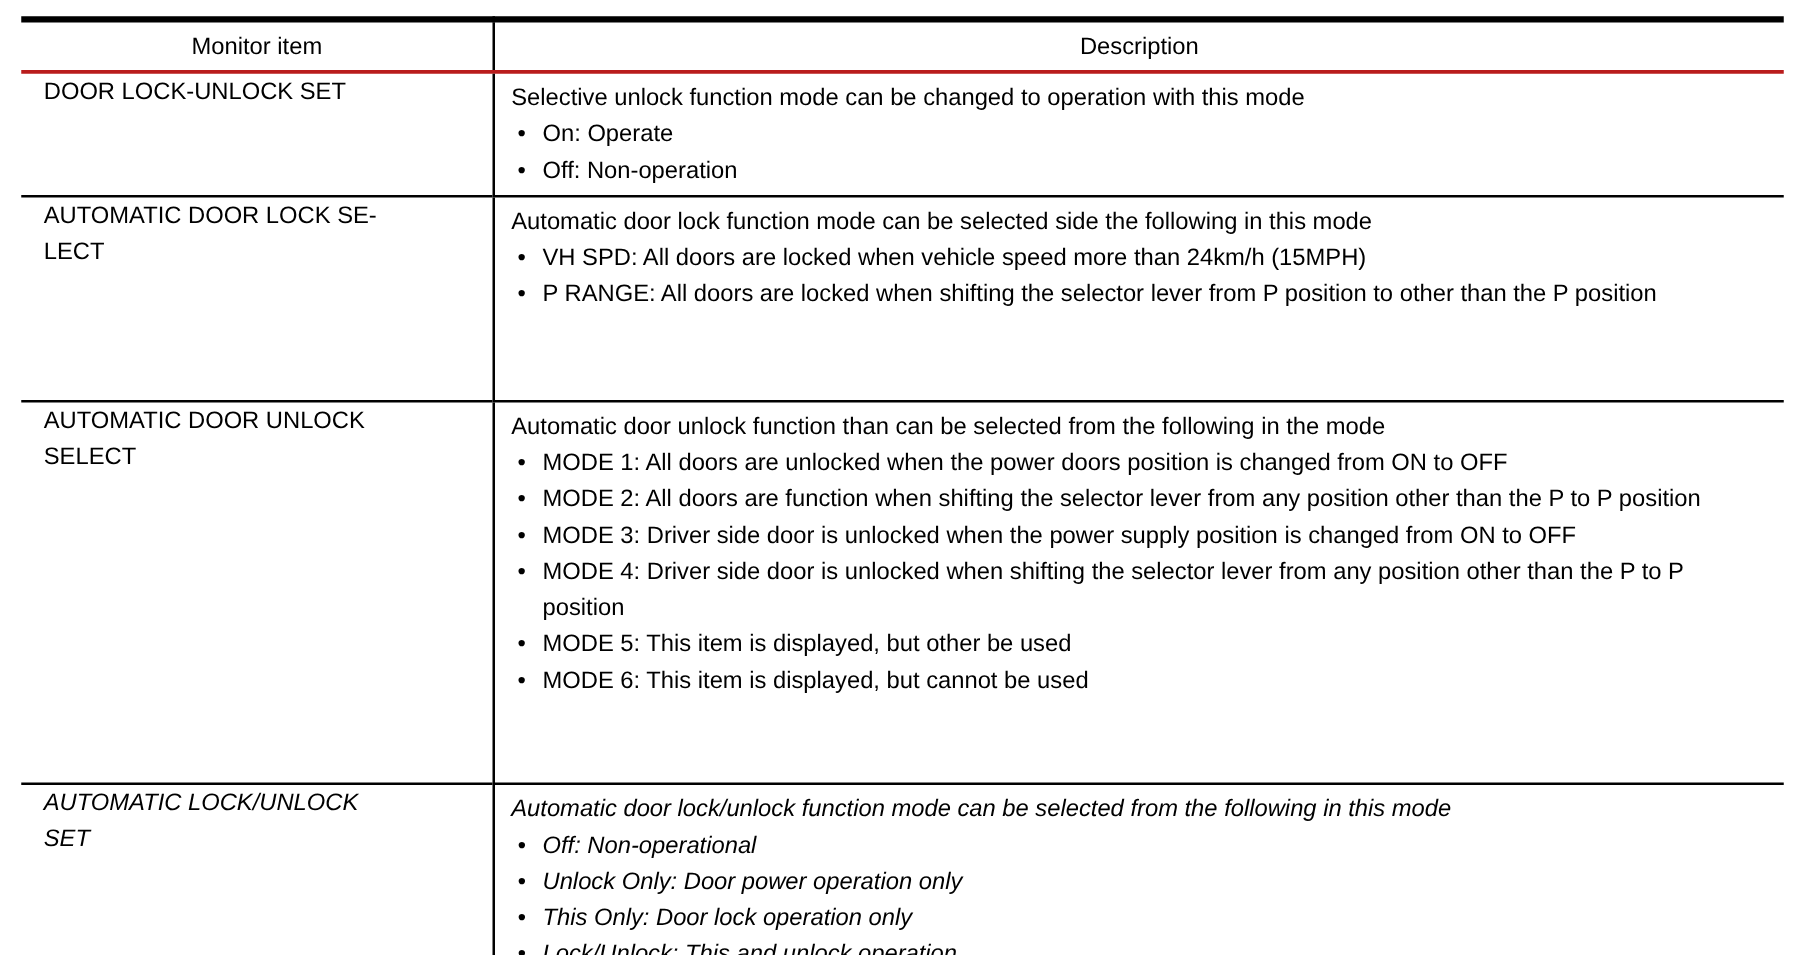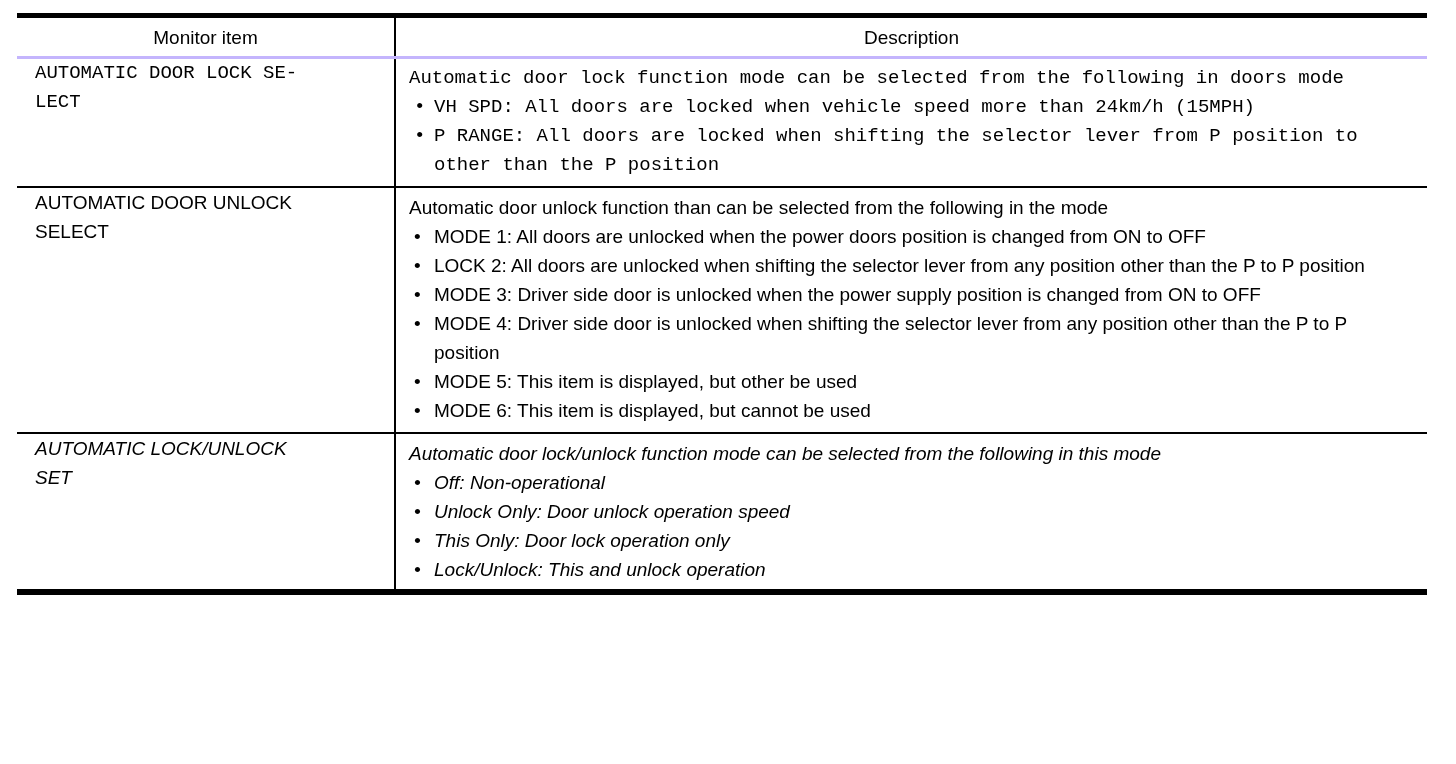--- a/index.html
+++ b/index.html
@@ -25,21 +25,21 @@
     border-top: 5px solid #000;
     border-bottom: 6px solid #000;
     font-size: 19px;
     line-height: 29px;
   }
   table.spec-table th {
     font-weight: normal;
     font-size: 19px;
     text-align: center;
     height: 42px;
-    border-bottom: 3px solid #c4b5fd;
+    border-bottom: 3px solid #b91c1c;
     vertical-align: middle;
   }
   table.spec-table td {
     border-top: 2px solid #000;
     vertical-align: top;
   }
   th.col-item, td.cell-item { width: 378px; border-right: 2px solid #000; }
   th.col-desc, td.cell-desc { width: 1032px; }
   td.cell-item {
     vertical-align: middle;
@@ -58,70 +58,80 @@
     position: relative;
     padding-left: 25px;
     line-height: 29px;
   }
   ul.desc-bullets li .bullet {
     position: absolute;
     left: 5px;
     top: 0;
   }
   tr.row-1 td { height: 99px; }
-  tr.row-2 td { height: 129px; font-family: Liberation Mono, monospace; }
-  tr.row-3 td { height: 246px; }
+  tr.row-2 td { height: 164px; }
+  tr.row-3 td { height: 306px; }
   tr.row-4 td { height: 151px; font-style: italic; }
 </style>
 </head>
 <body>
 
 <div class="page">
   <table class="spec-table">
     <thead>
       <tr>
         <th class="col-item">Monitor item</th>
         <th class="col-desc">Description</th>
       </tr>
     </thead>
     <tbody>
+      <tr class="row-1">
+        <td class="cell-item">DOOR LOCK-UNLOCK SET</td>
+        <td class="cell-desc">
+          <div class="desc-intro">Selective unlock function mode can be changed to operation with this mode</div>
+          <ul class="desc-bullets">
+            <li><span class="bullet">•</span><span>On: Operate</span></li>
+            <li><span class="bullet">•</span><span>Off: Non-operation</span></li>
+          </ul>
+        </td>
+      </tr>
       <tr class="row-2">
         <td class="cell-item">AUTOMATIC DOOR LOCK SE-
 LECT</td>
         <td class="cell-desc">
-          <div class="desc-intro">Automatic door lock function mode can be selected from the following in doors mode</div>
+          <div class="desc-intro">Automatic door lock function mode can be selected side the following in this mode</div>
           <ul class="desc-bullets">
             <li><span class="bullet">•</span><span>VH SPD: All doors are locked when vehicle speed more than 24km/h (15MPH)</span></li>
             <li><span class="bullet">•</span><span>P RANGE: All doors are locked when shifting the selector lever from P position to other than the P position</span></li>
           </ul>
         </td>
       </tr>
       <tr class="row-3">
         <td class="cell-item">AUTOMATIC DOOR UNLOCK
 SELECT</td>
         <td class="cell-desc">
           <div class="desc-intro">Automatic door unlock function than can be selected from the following in the mode</div>
           <ul class="desc-bullets">
             <li><span class="bullet">•</span><span>MODE 1: All doors are unlocked when the power doors position is changed from ON to OFF</span></li>
-            <li><span class="bullet">•</span><span>LOCK 2: All doors are unlocked when shifting the selector lever from any position other than the P to P position</span></li>
+            <li><span class="bullet">•</span><span>MODE 2: All doors are function when shifting the selector lever from any position other than the P to P position</span></li>
             <li><span class="bullet">•</span><span>MODE 3: Driver side door is unlocked when the power supply position is changed from ON to OFF</span></li>
             <li><span class="bullet">•</span><span>MODE 4: Driver side door is unlocked when shifting the selector lever from any position other than the P to P position</span></li>
             <li><span class="bullet">•</span><span>MODE 5: This item is displayed, but other be used</span></li>
             <li><span class="bullet">•</span><span>MODE 6: This item is displayed, but cannot be used</span></li>
           </ul>
         </td>
       </tr>
       <tr class="row-4">
         <td class="cell-item">AUTOMATIC LOCK/UNLOCK
 SET</td>
         <td class="cell-desc">
           <div class="desc-intro">Automatic door lock/unlock function mode can be selected from the following in this mode</div>
           <ul class="desc-bullets">
             <li><span class="bullet">•</span><span>Off: Non-operational</span></li>
-            <li><span class="bullet">•</span><span>Unlock Only: Door unlock operation speed</span></li>
+            <li><span class="bullet">•</span><span>Unlock Only: Door power operation only</span></li>
             <li><span class="bullet">•</span><span>This Only: Door lock operation only</span></li>
             <li><span class="bullet">•</span><span>Lock/Unlock: This and unlock operation</span></li>
           </ul>
         </td>
       </tr>
     </tbody>
   </table>
 </div>
 
 </body></html>

